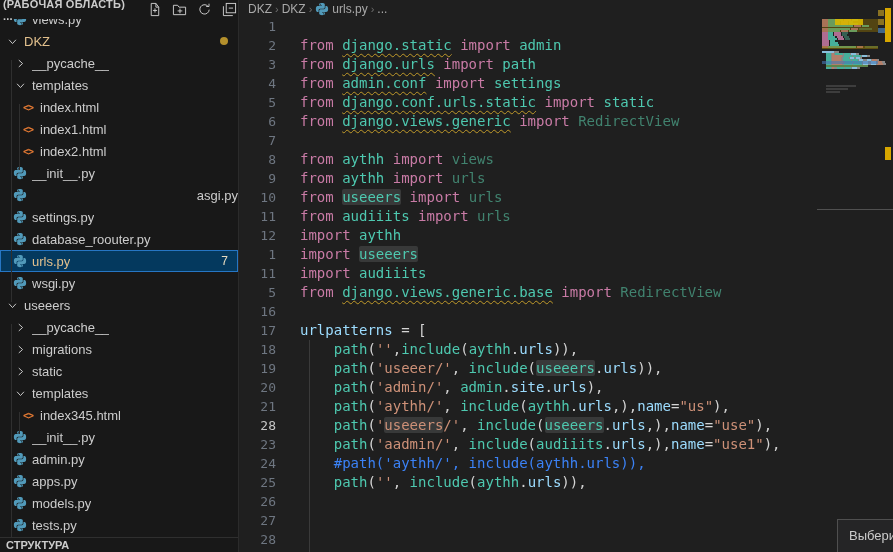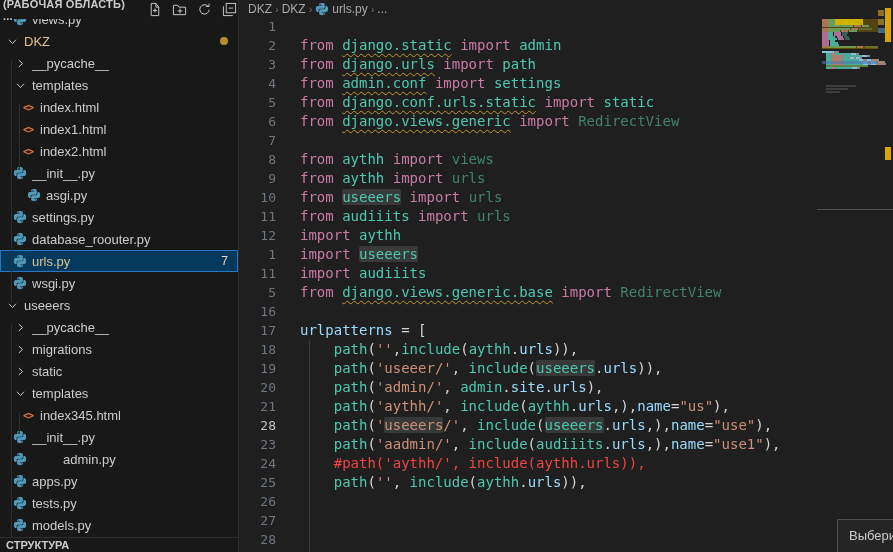--- a/index.html
+++ b/index.html
@@ -44,21 +44,21 @@
   .line{display:flex;height:19px;line-height:19px;font-family:"DejaVu Sans Mono",monospace;font-size:14px;}
   .ln{width:37px;text-align:right;color:#6e7681;font-size:13px;flex:none;}
   .line.current .ln{color:#c6c6c6;}
   .lc{padding-left:24px;white-space:pre;}
   .tok-kw{color:#c97ba6;}
   .tok-mod,.tok-fn{color:#4ec9b0;}
   .tok-dim{color:#41836f;}
   .tok-str{color:#ce9178;}
   .tok-prop,.tok-var{color:#9cdcfe;}
   .tok-pln{color:#d4d4d4;}
-  .tok-com{color:#ef4444;}
+  .tok-com{color:#3b82f6;}
   .sq{text-decoration:underline;text-decoration-style:wavy;text-decoration-color:#c09a2a;
       text-decoration-thickness:1px;text-underline-offset:3px;}
   .hl{background:rgba(90,93,94,.42);border-radius:2px;}
   .indent-guide{position:absolute;left:70px;top:340px;height:212px;width:1px;background:#3a3a3a;}
 
   
   .minimap{position:absolute;left:583px;top:17px;width:56px;height:120px;cursor:pointer;}
   .mmrow{position:absolute;left:0;display:flex;height:2px;}
   .mm-tok{height:2px;opacity:.85;}
   .mm-band{position:absolute;left:0;right:0;}
@@ -127,21 +127,21 @@
         </div>
         <div class="trow" style="padding-left: 12px;">
           <span class="ficon">
             <svg width="14" height="14" viewBox="0 0 32 32">
               <path fill="#519aba" d="M15.9 2c-7 0-6.6 3-6.6 3v3.2h6.7v1H6.5S2 8.7 2 15.9s3.9 6.9 3.9 6.9h2.3v-3.3s-.1-3.9 3.9-3.9h6.6s3.7.1 3.7-3.6V5.6S23 2 15.9 2zm-3.7 2.1a1.2 1.2 0 1 1 0 2.4 1.2 1.2 0 0 1 0-2.4z"></path>
               <path fill="#519aba" d="M16.1 30c7 0 6.6-3 6.6-3v-3.2H16v-1h9.5s4.5.5 4.5-6.7-3.9-6.9-3.9-6.9h-2.3v3.3s.1 3.9-3.9 3.9h-6.6s-3.7-.1-3.7 3.6v6.4S9 30 16.1 30zm3.7-2.1a1.2 1.2 0 1 1 0-2.4 1.2 1.2 0 0 1 0 2.4z"></path>
             </svg>
           </span>
           <span class="tlabel">__init__.py</span>
         </div>
-        <div class="trow" style="padding-left: 26px;">
+        <div class="trow" style="padding-left: 12px; justify-content: space-between;">
           <span class="ficon">
             <svg width="14" height="14" viewBox="0 0 32 32">
               <path fill="#519aba" d="M15.9 2c-7 0-6.6 3-6.6 3v3.2h6.7v1H6.5S2 8.7 2 15.9s3.9 6.9 3.9 6.9h2.3v-3.3s-.1-3.9 3.9-3.9h6.6s3.7.1 3.7-3.6V5.6S23 2 15.9 2zm-3.7 2.1a1.2 1.2 0 1 1 0 2.4 1.2 1.2 0 0 1 0-2.4z"></path>
               <path fill="#519aba" d="M16.1 30c7 0 6.6-3 6.6-3v-3.2H16v-1h9.5s4.5.5 4.5-6.7-3.9-6.9-3.9-6.9h-2.3v3.3s.1 3.9-3.9 3.9h-6.6s-3.7-.1-3.7 3.6v6.4S9 30 16.1 30zm3.7-2.1a1.2 1.2 0 1 1 0-2.4 1.2 1.2 0 0 1 0 2.4z"></path>
             </svg>
           </span>
           <span class="tlabel">asgi.py</span>
         </div>
         <div class="trow" style="padding-left: 12px;">
           <span class="ficon">
@@ -226,21 +226,21 @@
         </div>
         <div class="trow" style="padding-left: 12px;">
           <span class="ficon">
             <svg width="14" height="14" viewBox="0 0 32 32">
               <path fill="#519aba" d="M15.9 2c-7 0-6.6 3-6.6 3v3.2h6.7v1H6.5S2 8.7 2 15.9s3.9 6.9 3.9 6.9h2.3v-3.3s-.1-3.9 3.9-3.9h6.6s3.7.1 3.7-3.6V5.6S23 2 15.9 2zm-3.7 2.1a1.2 1.2 0 1 1 0 2.4 1.2 1.2 0 0 1 0-2.4z"></path>
               <path fill="#519aba" d="M16.1 30c7 0 6.6-3 6.6-3v-3.2H16v-1h9.5s4.5.5 4.5-6.7-3.9-6.9-3.9-6.9h-2.3v3.3s.1 3.9-3.9 3.9h-6.6s-3.7-.1-3.7 3.6v6.4S9 30 16.1 30zm3.7-2.1a1.2 1.2 0 1 1 0-2.4 1.2 1.2 0 0 1 0 2.4z"></path>
             </svg>
           </span>
           <span class="tlabel">__init__.py</span>
         </div>
-        <div class="trow" style="padding-left: 12px; gap: 31px;">
+        <div class="trow" style="padding-left: 12px;">
           <span class="ficon">
             <svg width="14" height="14" viewBox="0 0 32 32">
               <path fill="#519aba" d="M15.9 2c-7 0-6.6 3-6.6 3v3.2h6.7v1H6.5S2 8.7 2 15.9s3.9 6.9 3.9 6.9h2.3v-3.3s-.1-3.9 3.9-3.9h6.6s3.7.1 3.7-3.6V5.6S23 2 15.9 2zm-3.7 2.1a1.2 1.2 0 1 1 0 2.4 1.2 1.2 0 0 1 0-2.4z"></path>
               <path fill="#519aba" d="M16.1 30c7 0 6.6-3 6.6-3v-3.2H16v-1h9.5s4.5.5 4.5-6.7-3.9-6.9-3.9-6.9h-2.3v3.3s.1 3.9-3.9 3.9h-6.6s-3.7-.1-3.7 3.6v6.4S9 30 16.1 30zm3.7-2.1a1.2 1.2 0 1 1 0-2.4 1.2 1.2 0 0 1 0 2.4z"></path>
             </svg>
           </span>
           <span class="tlabel">admin.py</span>
         </div>
         <div class="trow" style="padding-left: 12px;">
           <span class="ficon">
@@ -251,30 +251,30 @@
           </span>
           <span class="tlabel">apps.py</span>
         </div>
         <div class="trow" style="padding-left: 12px;">
           <span class="ficon">
             <svg width="14" height="14" viewBox="0 0 32 32">
               <path fill="#519aba" d="M15.9 2c-7 0-6.6 3-6.6 3v3.2h6.7v1H6.5S2 8.7 2 15.9s3.9 6.9 3.9 6.9h2.3v-3.3s-.1-3.9 3.9-3.9h6.6s3.7.1 3.7-3.6V5.6S23 2 15.9 2zm-3.7 2.1a1.2 1.2 0 1 1 0 2.4 1.2 1.2 0 0 1 0-2.4z"></path>
               <path fill="#519aba" d="M16.1 30c7 0 6.6-3 6.6-3v-3.2H16v-1h9.5s4.5.5 4.5-6.7-3.9-6.9-3.9-6.9h-2.3v3.3s.1 3.9-3.9 3.9h-6.6s-3.7-.1-3.7 3.6v6.4S9 30 16.1 30zm3.7-2.1a1.2 1.2 0 1 1 0-2.4 1.2 1.2 0 0 1 0 2.4z"></path>
             </svg>
           </span>
+          <span class="tlabel">models.py</span>
+        </div>
+        <div class="trow" style="padding-left: 12px;">
+          <span class="ficon">
+            <svg width="14" height="14" viewBox="0 0 32 32">
+              <path fill="#519aba" d="M15.9 2c-7 0-6.6 3-6.6 3v3.2h6.7v1H6.5S2 8.7 2 15.9s3.9 6.9 3.9 6.9h2.3v-3.3s-.1-3.9 3.9-3.9h6.6s3.7.1 3.7-3.6V5.6S23 2 15.9 2zm-3.7 2.1a1.2 1.2 0 1 1 0 2.4 1.2 1.2 0 0 1 0-2.4z"></path>
+              <path fill="#519aba" d="M16.1 30c7 0 6.6-3 6.6-3v-3.2H16v-1h9.5s4.5.5 4.5-6.7-3.9-6.9-3.9-6.9h-2.3v3.3s.1 3.9-3.9 3.9h-6.6s-3.7-.1-3.7 3.6v6.4S9 30 16.1 30zm3.7-2.1a1.2 1.2 0 1 1 0-2.4 1.2 1.2 0 0 1 0 2.4z"></path>
+            </svg>
+          </span>
           <span class="tlabel">tests.py</span>
-        </div>
-        <div class="trow" style="padding-left: 12px;">
-          <span class="ficon">
-            <svg width="14" height="14" viewBox="0 0 32 32">
-              <path fill="#519aba" d="M15.9 2c-7 0-6.6 3-6.6 3v3.2h6.7v1H6.5S2 8.7 2 15.9s3.9 6.9 3.9 6.9h2.3v-3.3s-.1-3.9 3.9-3.9h6.6s3.7.1 3.7-3.6V5.6S23 2 15.9 2zm-3.7 2.1a1.2 1.2 0 1 1 0 2.4 1.2 1.2 0 0 1 0-2.4z"></path>
-              <path fill="#519aba" d="M16.1 30c7 0 6.6-3 6.6-3v-3.2H16v-1h9.5s4.5.5 4.5-6.7-3.9-6.9-3.9-6.9h-2.3v3.3s.1 3.9-3.9 3.9h-6.6s-3.7-.1-3.7 3.6v6.4S9 30 16.1 30zm3.7-2.1a1.2 1.2 0 1 1 0-2.4 1.2 1.2 0 0 1 0 2.4z"></path>
-            </svg>
-          </span>
-          <span class="tlabel">models.py</span>
         </div>
         <div class="tguide" style="left: 11px; top: 52px; height: 242px;"></div>
         <div class="tguide" style="left: 11px; top: 316px; height: 220px;"></div>
         <div class="tguide" style="left: 19px; top: 96px; height: 66px;"></div>
         <div class="tguide" style="left: 19px; top: 404px; height: 22px;"></div>
       </div>
     <div class="sb-header">
       <span>(РАБОЧАЯ ОБЛАСТЬ) ...</span>
       <span class="sb-actions">
         <span class="act">

